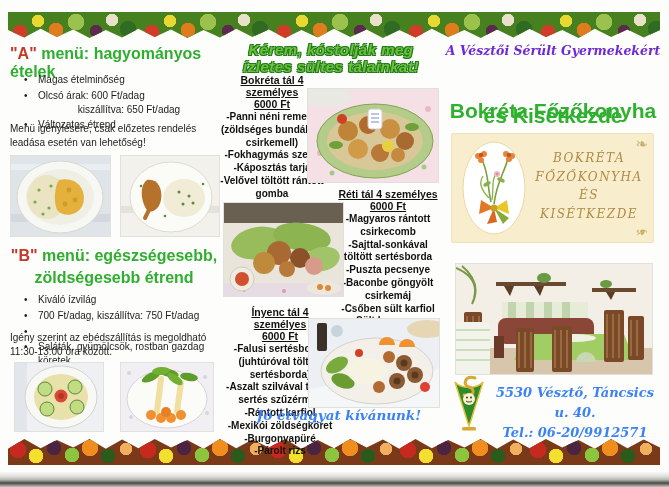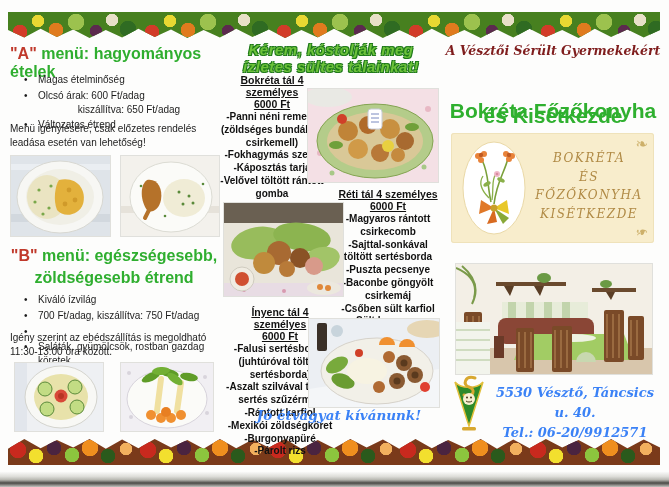--- a/index.html
+++ b/index.html
@@ -54,21 +54,21 @@
   .platter { text-align:center; color:#111; }
   .platter .pname, .platter .pprice { font-weight:bold; font-size:10.5px; text-decoration:underline; }
   .platter .items { font-size:10px; line-height:1.28; font-weight:600; margin-top:1px; }
   .script-green { font-family:"DejaVu Serif", serif; font-style:italic; font-weight:bold;
     color:#3b82f6; text-align:center; }
   .photo { border:1px solid #e0e0dc; background:#fff; }
   .photo svg { display:block; }
 
   
   .assoc { font-family:"DejaVu Serif", serif; font-style:italic; font-weight:bold;
-    font-size:12.5px; color:#7f1d1d; text-align:center; line-height:1.18; }
+    font-size:12.5px; color:#6d28d9; text-align:center; line-height:1.18; }
   .brand { font-weight:bold; font-size:21px; color:#2fb02f; text-align:center; }
   .logo-card { background:#f8edcc; border-radius:3px; box-shadow:0 0 0 1px #efe2ba inset; }
   .logo-caps { font-family:"DejaVu Serif", serif; font-size:12px; letter-spacing:1.5px;
     color:#b08a45; text-align:center; line-height:1.55; font-style:italic; }
   .flourish { position:absolute; color:#cdb06a; font-size:15px; }
 </style>
 </head>
 <body>
 
 <div id="page">
@@ -359,22 +359,22 @@
           <circle cx="36" cy="34" r="1.3" fill="#d88aa0"></circle>
         <path d="M33 68 L20 60 L18 74 Z" fill="#e07828"></path>
         <path d="M33 68 L46 60 L48 74 Z" fill="#e8c828"></path>
         <path d="M33 68 L26 84 L36 82 Z" fill="#d86a20"></path>
         <path d="M33 68 L42 84 L48 78 Z" fill="#88a838"></path>
         <circle cx="33" cy="68" r="3.5" fill="#c8a028"></circle>
       </svg>
     </div>
     <div class="logo-caps" style="position:absolute; left:82px; top:16px; width:112px;">
       <div>BOKRÉTA</div>
+      <div>FŐZŐKONYHA</div>
       <div>ÉS</div>
-      <div>FŐZŐKONYHA</div>
       <div>KISÉTKEZDE</div>
     </div>
   </div>
 
   <div class="abs photo" style="left:455px; top:263px;">
     <svg width="196" height="110" viewBox="0 0 196 110">
       <rect width="196" height="110" fill="#f3efe6"></rect>
       <rect y="84" width="196" height="26" fill="#d8c6ac"></rect>
       <path d="M0 4 C14 10 22 20 18 34 M6 2 C18 12 24 24 16 40" stroke="#7a9a4a" stroke-width="2" fill="none"></path>
       <rect x="40" y="18" width="70" height="4" fill="#6a4a2e"></rect>

